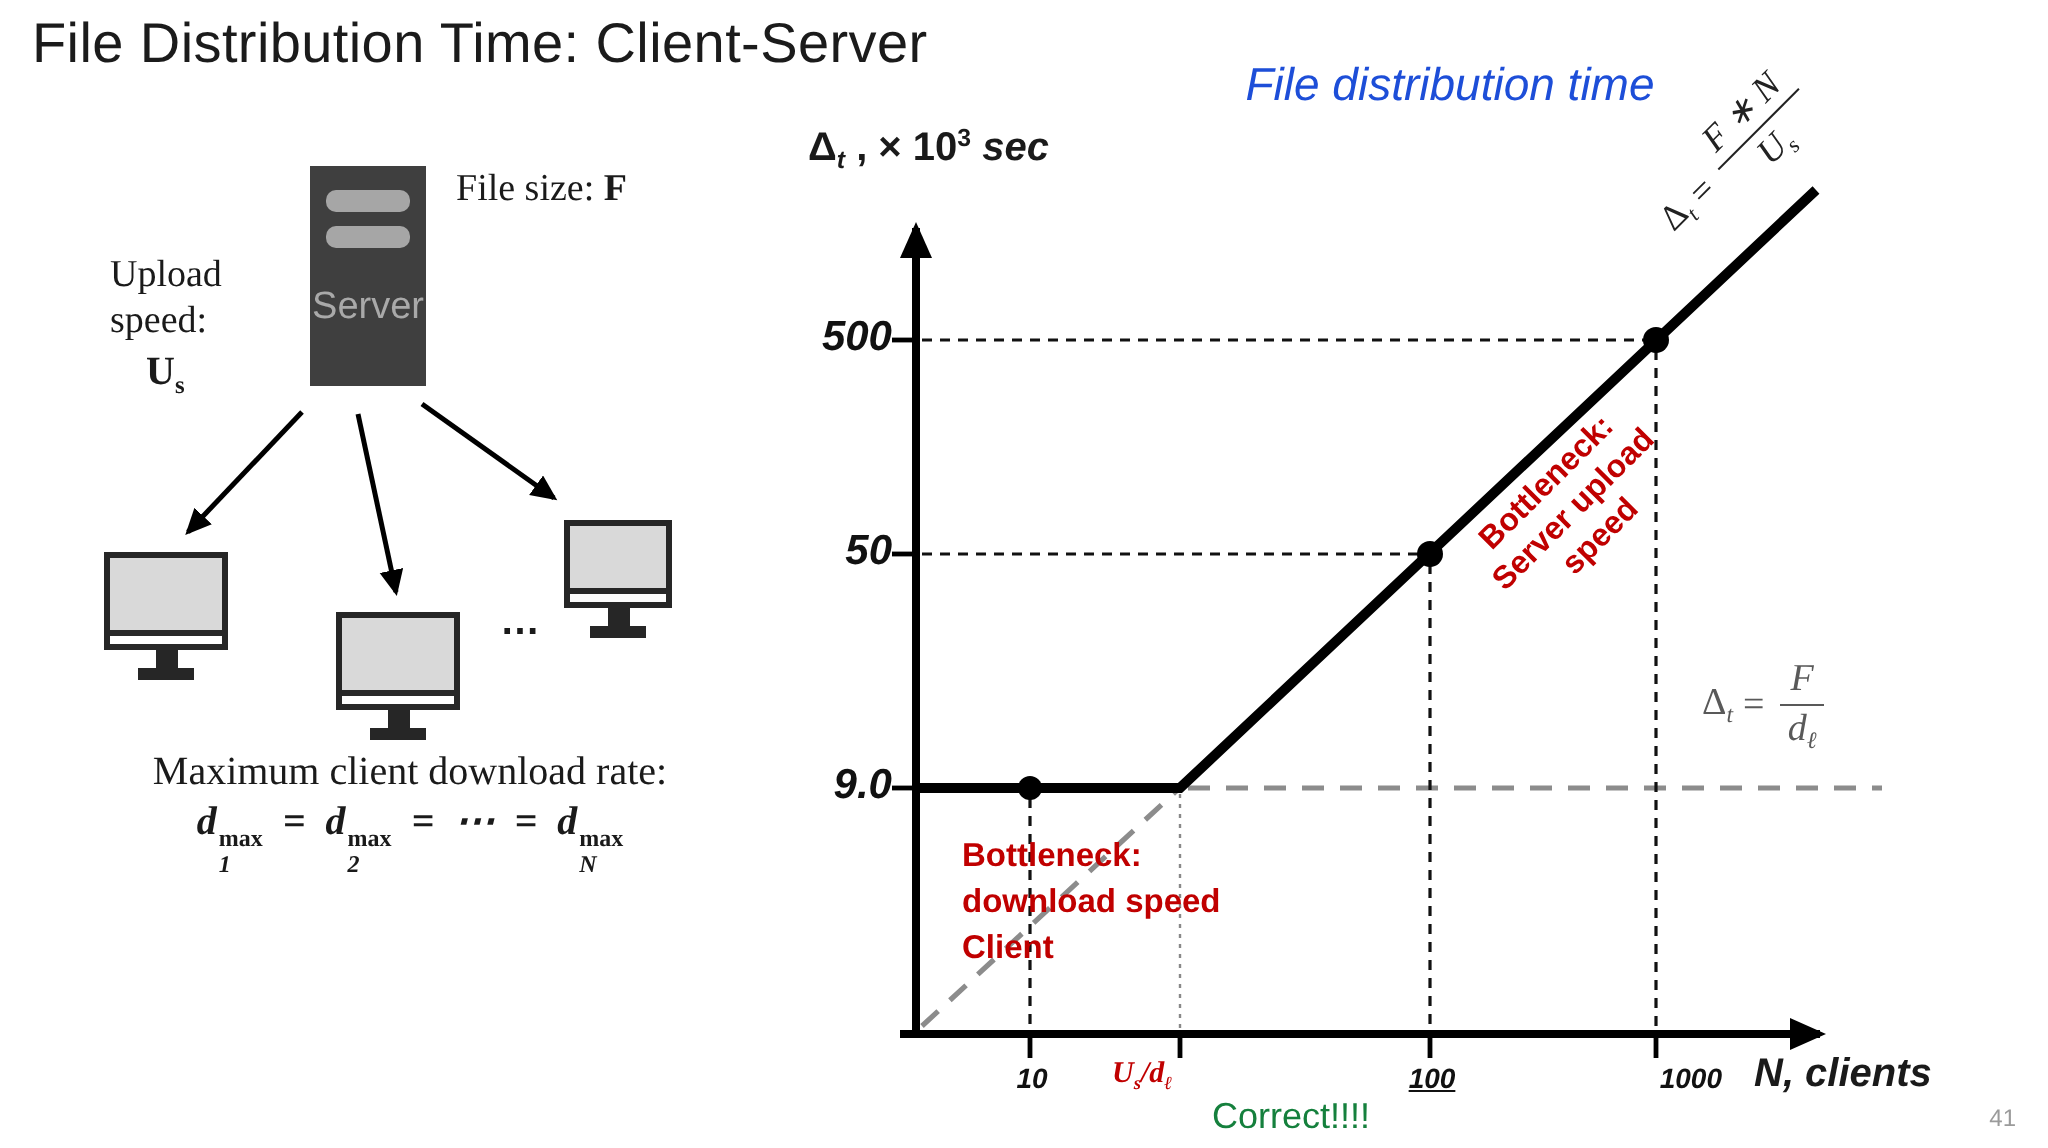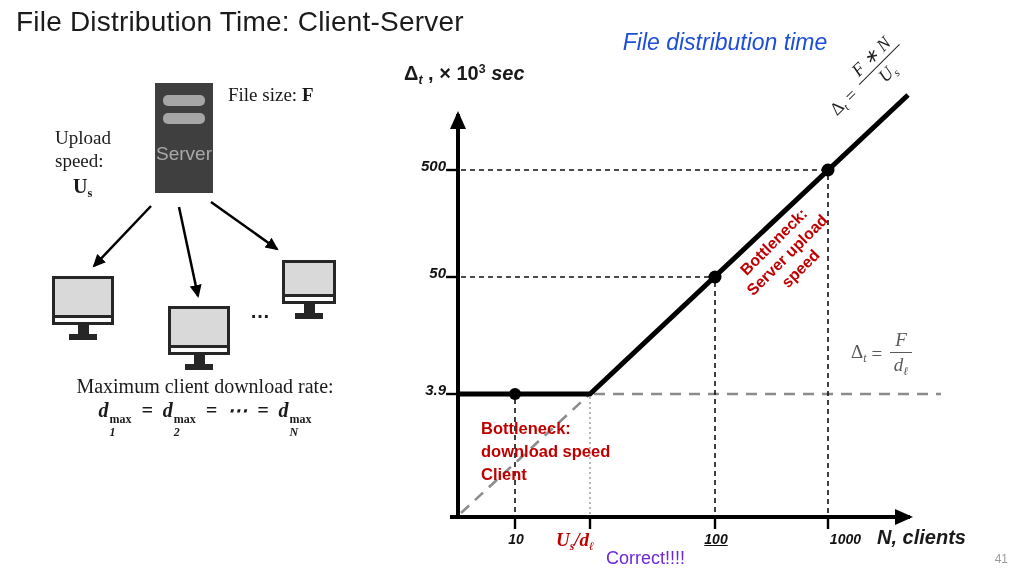--- a/index.html
+++ b/index.html
@@ -45,39 +45,39 @@
   .supsub{display:inline-flex;flex-direction:column;font-size:12px;line-height:1.05;vertical-align:-0.5em;margin-left:1px;}
   .ss-sup{font-style:normal;text-align:right;}
   .ss-sub{text-align:left;}
 
   .msub{font-size:0.62em;vertical-align:-0.35em;}
   .msup{font-size:0.62em;vertical-align:0.55em;}
 
   
   .chart-title{left:595px;top:29px;width:260px;text-align:center;font-size:23px;font-style:italic;color:#1d4ed8;}
   .y-axis-label{left:404px;top:62px;font-size:20px;font-weight:700;}
-  .ytick{left:388px;width:58px;text-align:right;font-size:15px;font-weight:700;font-style:italic;color:#111;}
+  .ytick{left:388px;width:58px;text-align:right;font-size:21px;font-weight:700;font-style:italic;color:#111;}
   .xtick{position:absolute;text-align:center;font-size:14px;font-weight:700;font-style:italic;color:#111;z-index:3;}
-  .x-special{left:556px;top:529px;font-family:"Liberation Serif",serif;font-weight:700;font-size:19px;color:#c00000;}
+  .x-special{left:556px;top:529px;font-family:"Liberation Serif",serif;font-weight:700;font-size:15px;color:#c00000;}
   .n-clients{left:877px;top:526px;font-size:20px;font-weight:700;font-style:italic;}
 
   .frac{display:inline-flex;flex-direction:column;align-items:center;vertical-align:middle;margin:0 3px;line-height:1.15;}
   .frac .num{padding:0 5px 1px;border-bottom:1.6px solid currentColor;}
   .frac .den{padding-top:1px;}
 
   .upper-formula{left:796px;top:46px;width:144px;height:64px;transform:rotate(-45deg);
                  display:flex;align-items:center;justify-content:center;gap:5px;
                  font-family:"Liberation Serif",serif;font-style:italic;font-size:18px;color:#222;}
   .lower-formula{left:851px;top:329px;display:flex;align-items:center;gap:5px;
                  font-family:"Liberation Serif",serif;font-style:italic;font-size:19px;color:#595959;}
 
   .btl-server{left:715px;top:224px;width:156px;height:74px;transform:rotate(-45deg);
               text-align:center;font-weight:700;font-size:16px;line-height:19px;color:#c00000;}
   .btl-client{left:481px;top:417px;font-weight:700;font-size:16.5px;line-height:23px;color:#c00000;}
-  .correct{left:606px;top:548px;font-size:18px;color:#6d28d9;}
+  .correct{left:606px;top:548px;font-size:18px;color:#15803d;}
 
   .page-number{right:16px;bottom:8px;font-size:12px;color:#9b9b9b;}
 </style>
 </head>
 <body>
 
 <div class="slide">
 
   <svg class="overlay" width="1024" height="574" viewBox="0 0 1024 574">
     <defs>
@@ -196,21 +196,21 @@
   </div>
 
   <div class="abs z3 chart-title">File distribution time</div>
 
   <div class="abs z3 y-axis-label">
     <span class="up">Δ</span><span class="msub it">t</span><span class="up"> , × 10</span><span class="msup">3</span><span class="it"> sec</span>
   </div>
 
   <div class="abs z3 ytick" style="top:157px;">500</div>
   <div class="abs z3 ytick" style="top:264px;">50</div>
-  <div class="abs z3 ytick" style="top:381px;">3.9</div>
+  <div class="abs z3 ytick" style="top:381px;">9.0</div>
 
   <div class="xtick" style="left:494px;top:531px;width:44px;">10</div>
   <div class="xtick" style="left:694px;top:531px;width:44px;text-decoration:underline;">100</div>
   <div class="xtick" style="left:797px;top:531px;width:64px;text-align:right;">1000</div>
 
   <div class="abs z3 x-special it">
     <span>U</span><span class="msub">s</span><span>/</span><span>d</span><span class="msub">ℓ</span>
   </div>
 
   <div class="abs z3 n-clients">N, clients</div>

